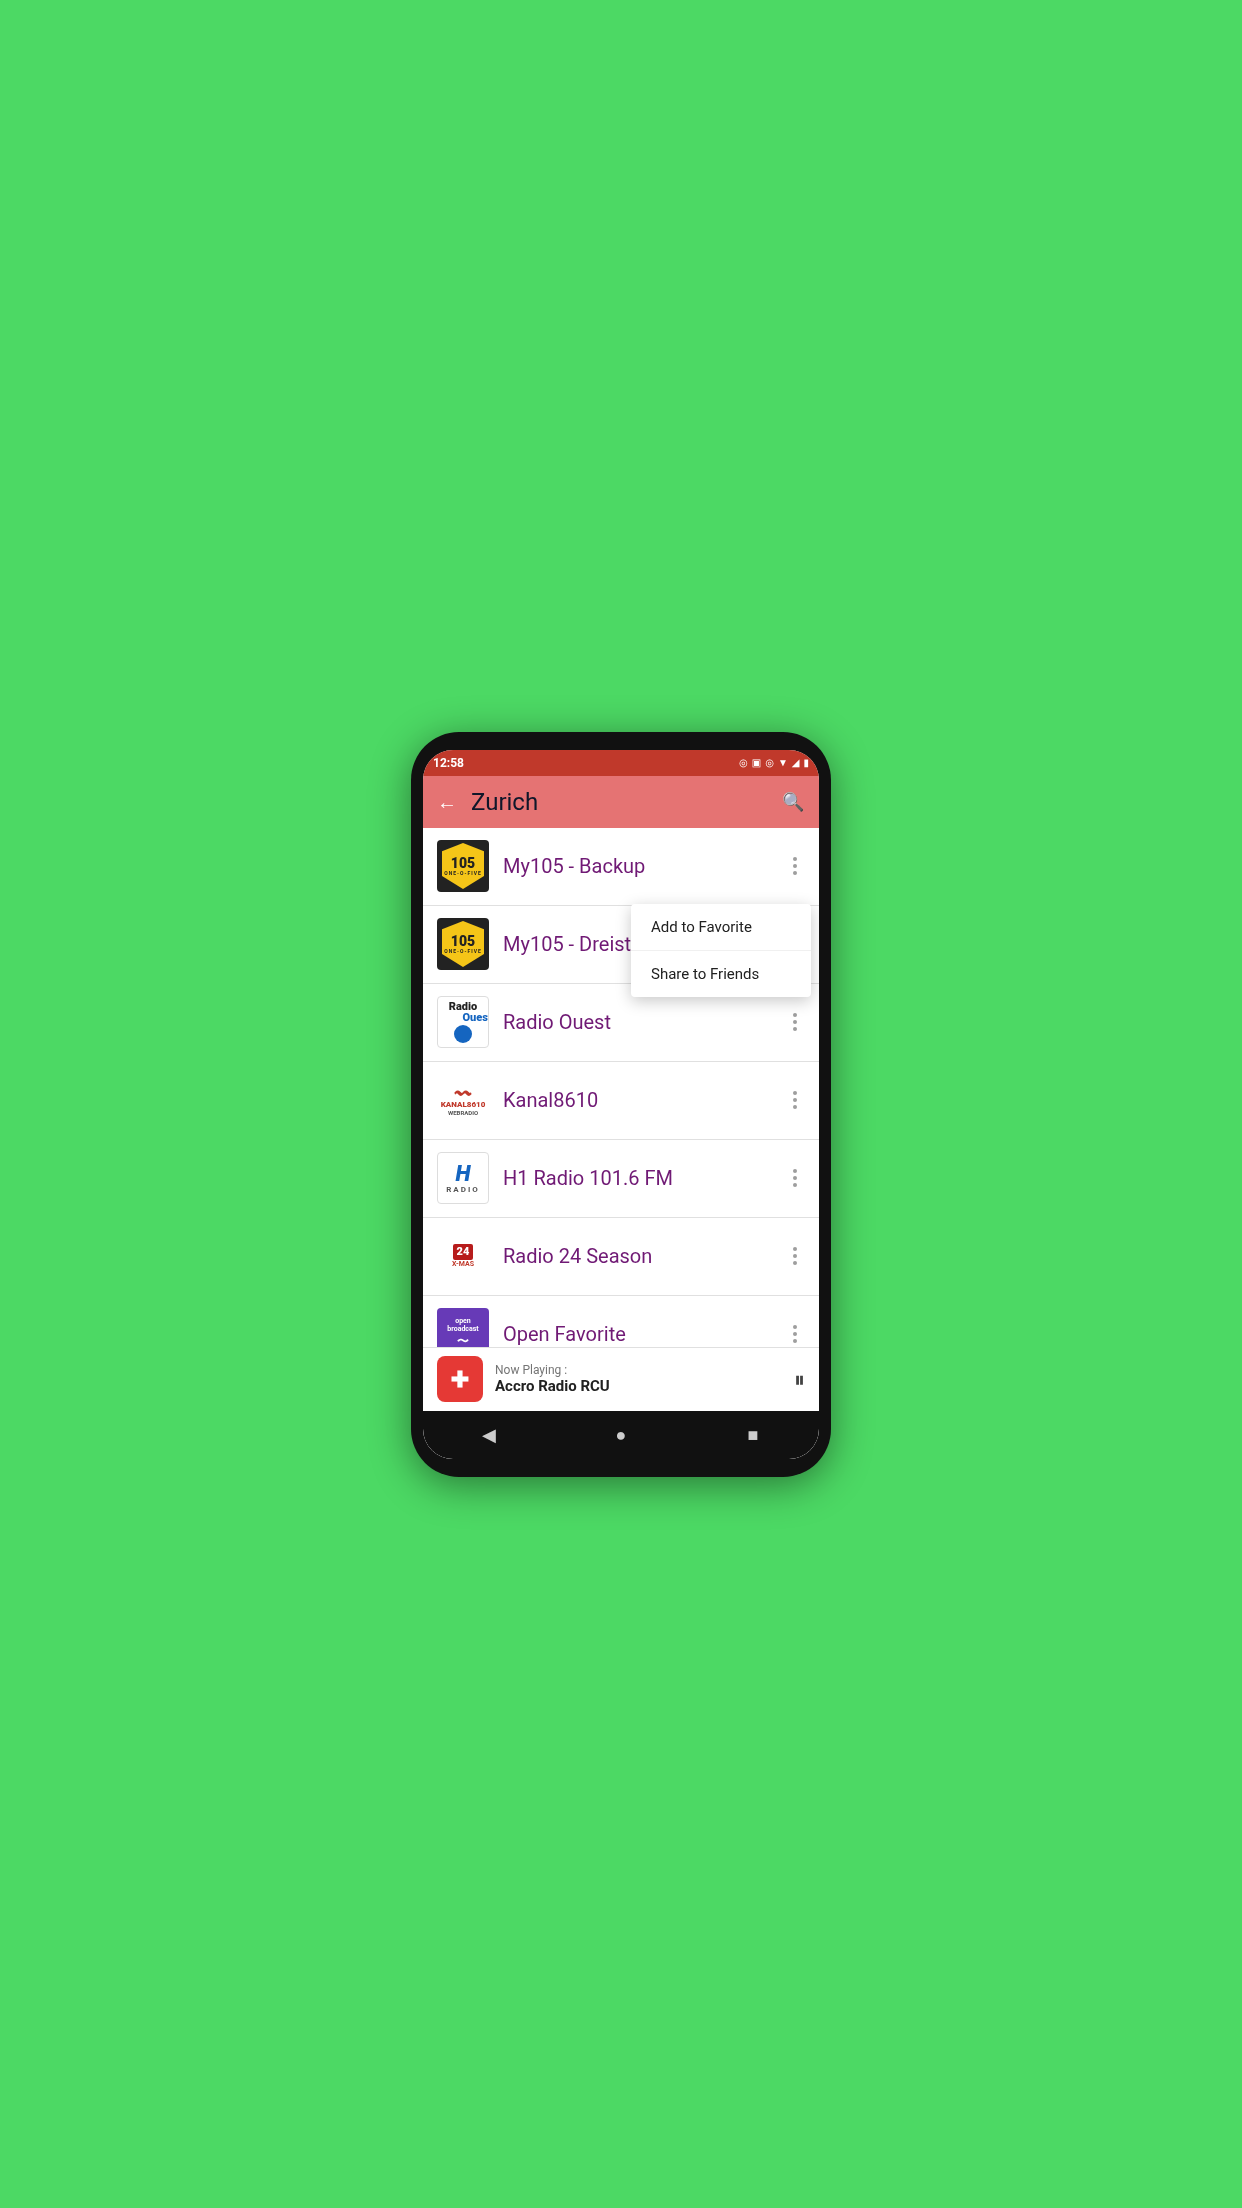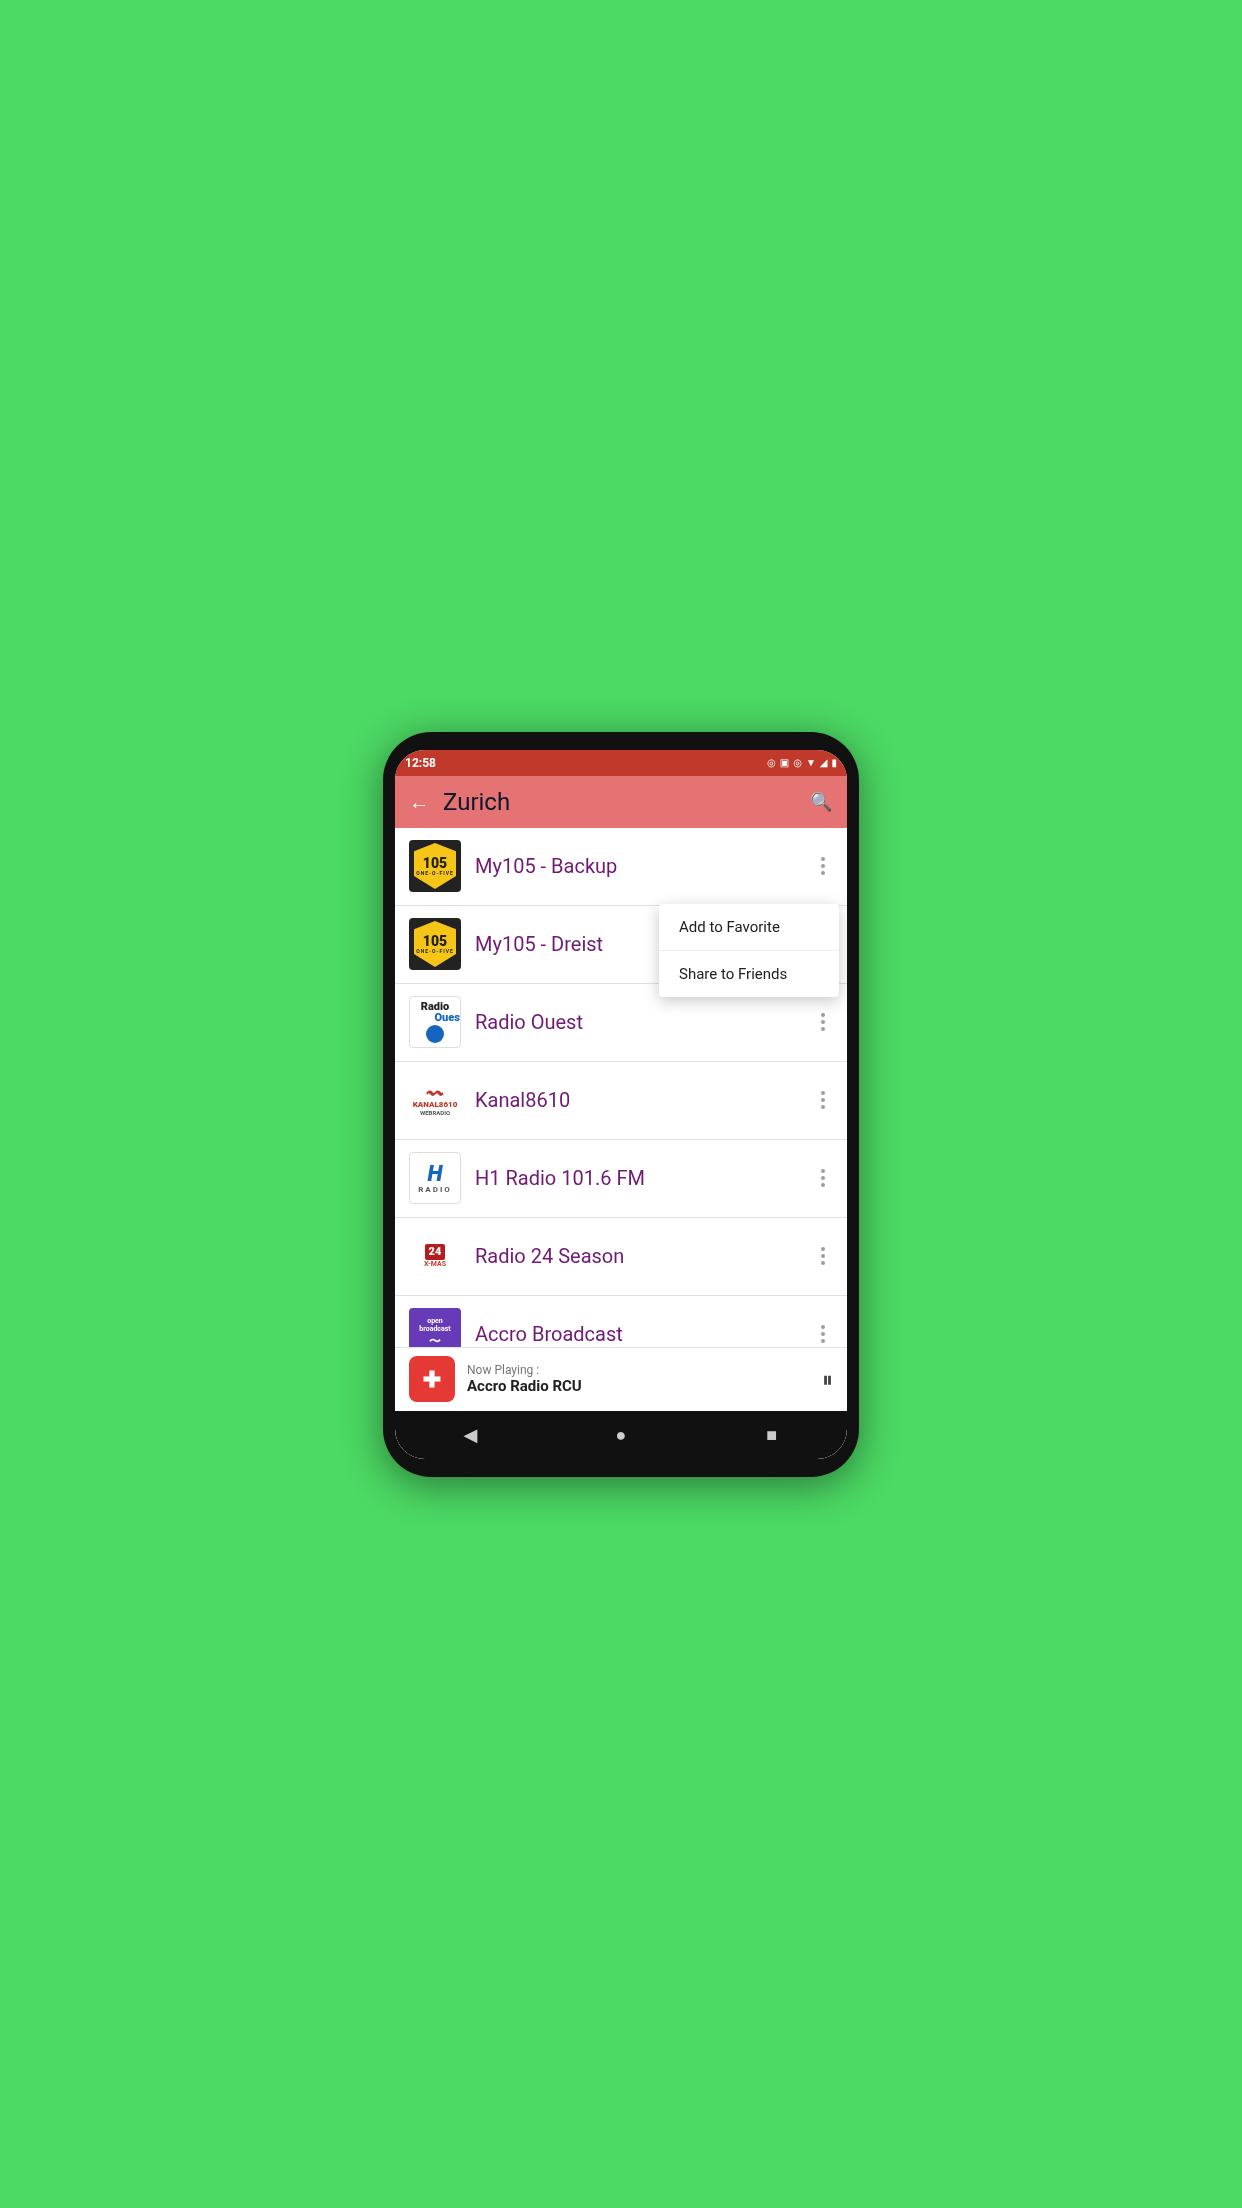--- a/index.html
+++ b/index.html
@@ -7,21 +7,21 @@
     body {
       background: #4cd964;
       display: flex;
       justify-content: center;
       align-items: center;
       min-height: 100vh;
       font-family: 'Roboto', Arial, sans-serif;
     }
 
     .phone-frame {
-      width: 476px;
+      width: 420px;
       height: 745px;
       background: #111;
       border-radius: 48px;
       padding: 18px 12px;
       position: relative;
       box-shadow: 0 8px 40px rgba(0,0,0,0.45);
     }
 
     .phone-screen {
       width: 100%;
@@ -546,21 +546,21 @@
         </div>
       </div>
 
       <div class="list-item">
         <div class="station-logo logo-open">
           <div class="logo-open-inner">
             <span class="logo-open-text">open<br>broadcast</span>
             <span class="logo-open-wave">〜</span>
           </div>
         </div>
-        <span class="station-name">Accro Broadcast</span>
+        <span class="station-name">Open Favorite</span>
         <div class="more-dots">
           <div class="dot"></div>
           <div class="dot"></div>
           <div class="dot"></div>
         </div>
       </div>
 
     </div>
 
     <div class="now-playing-bar">

